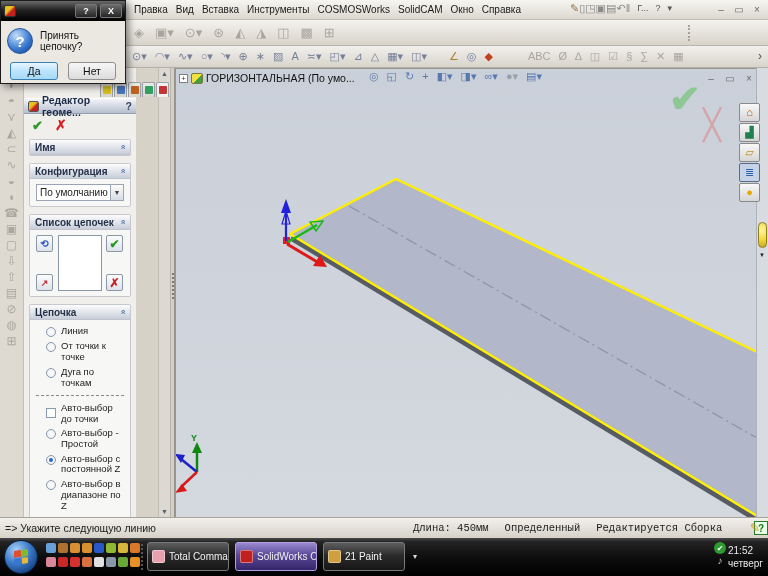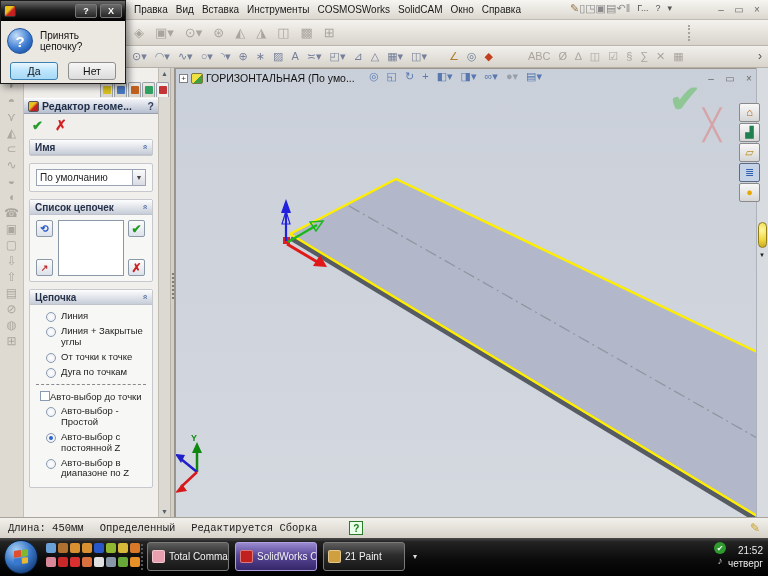--- a/index.html
+++ b/index.html
@@ -54,21 +54,21 @@
   .btn-yes { border:1px solid #3c7fb1; background:linear-gradient(#eaf6fd,#bee6fd 45%,#a7d9f5); }
   .btn-no { border:1px solid #8f8f8f; background:linear-gradient(#f6f6f6,#dcdcdc); }
 
   
   .leftbar { position:absolute; left:0; top:68px; width:24px; height:449px;
     background:#dedad2; border-right:1px solid #c4c0b8; display:flex; flex-direction:column;
     align-items:center; gap:3.5px; padding-top:3px; font-size:12px; color:#aba79f; }
   .leftbar .grip { width:10px; border-top:2px dotted #9a968e; height:4px; }
 
   
-  .panel { position:absolute; left:24px; top:68px; width:134px; height:449px;
+  .panel { position:absolute; left:24px; top:68px; width:112px; height:449px;
     background:#f0efec; overflow:hidden; }
   .pm-tabs { position:absolute; left:100px; top:82px; display:flex; z-index:5; }
   .pm-tab { width:13px; height:15px; border:1px solid #9aa0a8; border-bottom:none;
     border-radius:2px 2px 0 0; background:linear-gradient(#eceae4,#d8d4cc);
     display:flex; align-items:center; justify-content:center; margin-right:1px; }
   .pm-tab .dot { width:8px; height:8px; border-radius:1px; }
   .pm-tab.active { background:#f0efec; }
   .pm-titlebar { margin-top:30px; height:16px; background:linear-gradient(#f2f4f8,#b6bece);
     border-top:1px solid #fff; border-bottom:1px solid #98a0b0; display:flex; align-items:center;
     gap:3px; padding:0 4px; font-size:10.5px; font-weight:bold; color:#1e2c48; }
@@ -97,21 +97,21 @@
   .listbox { height:56px; background:#fff; border:1px solid #8a98a8; }
   .glyph-undo { color:#2858c8; } .glyph-jump { color:#c03030; font-size:9px; }
   .glyph-ok { color:#1f9a1f; font-size:12px; } .glyph-del { color:#cc1f1f; font-size:12px; }
 
   .radio-row { display:flex; gap:5px; align-items:flex-start; margin:4px 0 4px 12px;
     font-size:9.5px; color:#1c1c1c; line-height:1.15; }
   .radio { width:10px; height:10px; border-radius:50%; border:1px solid #8a9ab0; flex:none; margin-top:1px;
     background:radial-gradient(#ffffff,#e6eaf0); position:relative; }
   .radio.checked::after { content:""; position:absolute; left:2px; top:2px; width:4px; height:4px;
     border-radius:50%; background:#2a66c8; }
-  .chk-row { display:flex; gap:0; align-items:center; margin:5px 0 4px 6px; font-size:9.5px; color:#1c1c1c; }
+  .chk-row { display:flex; gap:5px; align-items:center; margin:5px 0 4px 12px; font-size:9.5px; color:#1c1c1c; }
   .checkbox { width:10px; height:10px; border:1px solid #8a9ab0; background:#fff; flex:none; }
   .dashed-sep { border-top:1px dashed #8a8a8a; margin:6px 2px; }
 
   .panel-scroll { position:absolute; left:158px; top:68px; width:12px; height:449px;
     background:#dcd9d2; border-left:1px solid #c0bcb4; font-size:7px; color:#55606e; }
   .panel-scroll .up { position:absolute; top:2px; left:0; width:100%; text-align:center; }
   .panel-scroll .dn { position:absolute; bottom:2px; left:0; width:100%; text-align:center; }
   .splitter { position:absolute; left:170px; top:68px; width:5px; height:449px;
     background:#d4d0c8; border-left:1px solid #b8b4ac; border-right:1px solid #98948c; }
   .splitter .dots { position:absolute; top:205px; left:1px; width:2px; height:26px;
@@ -170,21 +170,21 @@
   .task-btn { width:82px; height:29px; border-radius:3px; border:1px solid #7a7a7a;
     background:linear-gradient(#5e5e5e,#2c2c2c 45%,#161616); display:flex; align-items:center; gap:4px;
     padding:0 4px; color:#f2f2f2; font-size:10px; white-space:nowrap; overflow:hidden; }
   .task-btn.active { background:linear-gradient(#9a8ad0,#5a4898 45%,#35266a); border-color:#b0a0e0; }
   .task-ico { width:13px; height:13px; border-radius:2px; flex:none; border:1px solid rgba(255,255,255,.4); }
   .task-drop { color:#ddd; font-size:8px; margin-left:2px; }
   .tray { position:absolute; right:42px; top:4px; display:flex; flex-direction:column; align-items:center; gap:1px; }
   .tray-ico1 { width:12px; height:12px; border-radius:50%; background:#2f9a2f; color:#fff; font-size:8px;
     display:flex; align-items:center; justify-content:center; }
   .tray-ico2 { color:#cfcfcf; font-size:10px; }
-  .clock { position:absolute; right:5px; top:6px; text-align:right; color:#eaeaea; font-size:10px; line-height:1.3; }
+  .clock { position:absolute; right:5px; top:6px; text-align:left; color:#eaeaea; font-size:10px; line-height:1.3; }
 </style>
 </head>
 <body>
 
 <div class="menubar">
   <span><span class="menu-item">Правка</span><span class="menu-item">Вид</span><span class="menu-item">Вставка</span><span class="menu-item">Инструменты</span><span class="menu-item">COSMOSWorks</span><span class="menu-item">SolidCAM</span><span class="menu-item">Окно</span><span class="menu-item">Справка</span></span>
   <span class="std-icons">
     <span><span class="ticon" style="color: rgb(154, 122, 80);">✎</span><span class="ticon">▯</span><span class="ticon">◳</span><span class="ticon">▣</span><span class="ticon">▤</span><span class="ticon">↶</span><span class="ticon">‖</span></span>
     <span class="txt">Г...</span>
     <span class="txt">?</span>
@@ -299,20 +299,24 @@
   </div>
 
   <div class="section">
     <div class="sec-head">
         <span>Имя</span>
       <span class="sec-chevron">»</span>
       </div>
   </div>
 
   <div class="section">
+    <div class="sec-head">
+        <span>Конфигурация</span>
+      <span class="sec-chevron">»</span>
+      </div>
     <div class="sec-body">
       <div class="pm-select">
         <span class="val">По умолчанию</span>
         <span class="arrow">▼</span>
       </div>
     </div>
   </div>
 
   <div class="section">
     <div class="sec-head">
@@ -337,24 +341,20 @@
   <div class="section">
     <div class="sec-head">
         <span>Цепочка</span>
       <span class="sec-chevron">»</span>
       </div>
     <div class="sec-body" style="padding:2px 4px 4px;">
       <div>
           <div class="radio-row">
             <span class="radio"></span>
             <span>Линия</span>
-          </div>
-          <div class="radio-row">
-            <span class="radio"></span>
-            <span>Линия + Закрытые углы</span>
           </div>
           <div class="radio-row">
             <span class="radio"></span>
             <span>От точки к точке</span>
           </div>
           <div class="radio-row">
             <span class="radio"></span>
             <span>Дуга по точкам</span>
           </div>
         </div>
@@ -475,20 +475,21 @@
       <span class="dlg-msg">Принять цепочку?</span>
     </div>
     <div class="dlg-actions">
       <span class="btn btn-yes">Да</span>
       <span class="btn btn-no">Нет</span>
     </div>
   </div>
 </div>
 
 <div class="statusbar">
+  <span class="sb-prompt">=&gt; Укажите следующую линию</span>
   <span class="sb-seg">Длина: 450мм</span>
   <span class="sb-seg">Определенный</span>
   <span class="sb-seg">Редактируется Сборка</span>
   <span class="sb-q">?</span>
   <span class="sb-pencil">✎</span>
 </div>
 
 <div class="taskbar">
   <div class="orb">
     <span class="orb-flag">

